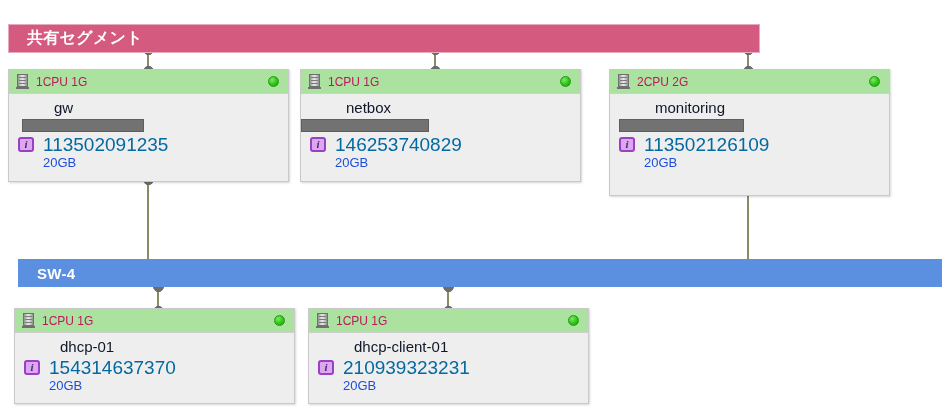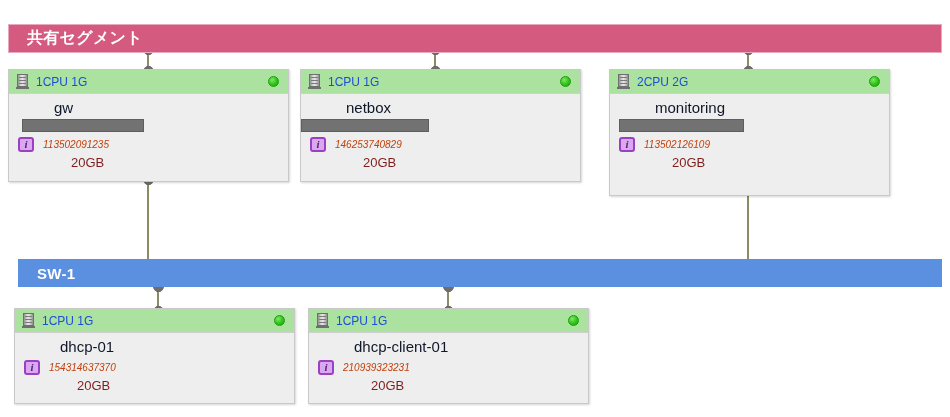--- a/index.html
+++ b/index.html
@@ -117,21 +117,21 @@
   .server-icon .slot.s2 { top: 6px; }
   .server-icon .slot.s3 { top: 9px; }
   .server-icon .foot {
     position: absolute;
     left: 0; bottom: 0;
     width: 13px; height: 2px;
     background: #6f6f6f;
   }
   .vm-spec {
     font-size: 12px;
-    color: #1d4ed8;
+    color: #be185d;
     margin-left: 7px;
     white-space: nowrap;
   }
   .status-dot {
     position: absolute;
     right: 9px;
     top: 50%;
     margin-top: -6px;
     width: 11px;
     height: 11px;
@@ -191,34 +191,32 @@
     width: 16px; height: 15px;
     line-height: 15px;
     text-align: center;
     font-family: "Liberation Serif", "DejaVu Serif", serif;
     font-size: 11px;
     font-weight: bold;
     font-style: italic;
     color: #5b1a79;
   }
   .vm-id {
-    font-size: 10px;
-    color: #c2410c;
+    font-size: 19px;
+    color: #0369a1;
     margin-left: 9px;
     white-space: nowrap;
-    font-style: italic;
   }
   .vm-size {
     font-size: 13px;
-    color: #7f1d1d;
+    color: #1d4ed8;
     padding-left: 34px;
     height: 18px;
     line-height: 18px;
     white-space: nowrap;
-    margin-left: 28px;
   }
 </style>
 </head>
 <body>
 
 <div id="canvas">
     <div class="conn" style="left: 140px; top: 48px; width: 16px; height: 25px;">
       <div class="wire"></div>
       <div class="knob top"></div>
       <div class="knob bot"></div>
@@ -246,25 +244,25 @@
     <div class="conn" style="left: 150px; top: 285px; width: 16px; height: 28px;">
       <div class="wire"></div>
       <div class="knob top"></div>
       <div class="knob bot"></div>
     </div>
     <div class="conn" style="left: 440px; top: 285px; width: 16px; height: 28px;">
       <div class="wire"></div>
       <div class="knob top"></div>
       <div class="knob bot"></div>
     </div>
-    <div class="netbar segment" style="left: 8px; top: 24px; width: 934px; height: 29px;">
+    <div class="netbar segment" style="left: 8px; top: 24px; width: 752px; height: 29px;">
       <span class="netbar-label">共有セグメント</span>
     </div>
     <div class="netbar switchbar" style="left: 18px; top: 259px; width: 924px; height: 28px;">
-      <span class="netbar-label">SW-1</span>
+      <span class="netbar-label">SW-4</span>
     </div>
     <div class="vm" style="left: 8px; top: 69px; width: 281px; height: 113px;">
       <div class="vm-head">
         <span class="server-icon">
           <span class="body"></span>
           <span class="slot s1"></span>
           <span class="slot s2"></span>
           <span class="slot s3"></span>
           <span class="foot"></span>
         </span>

